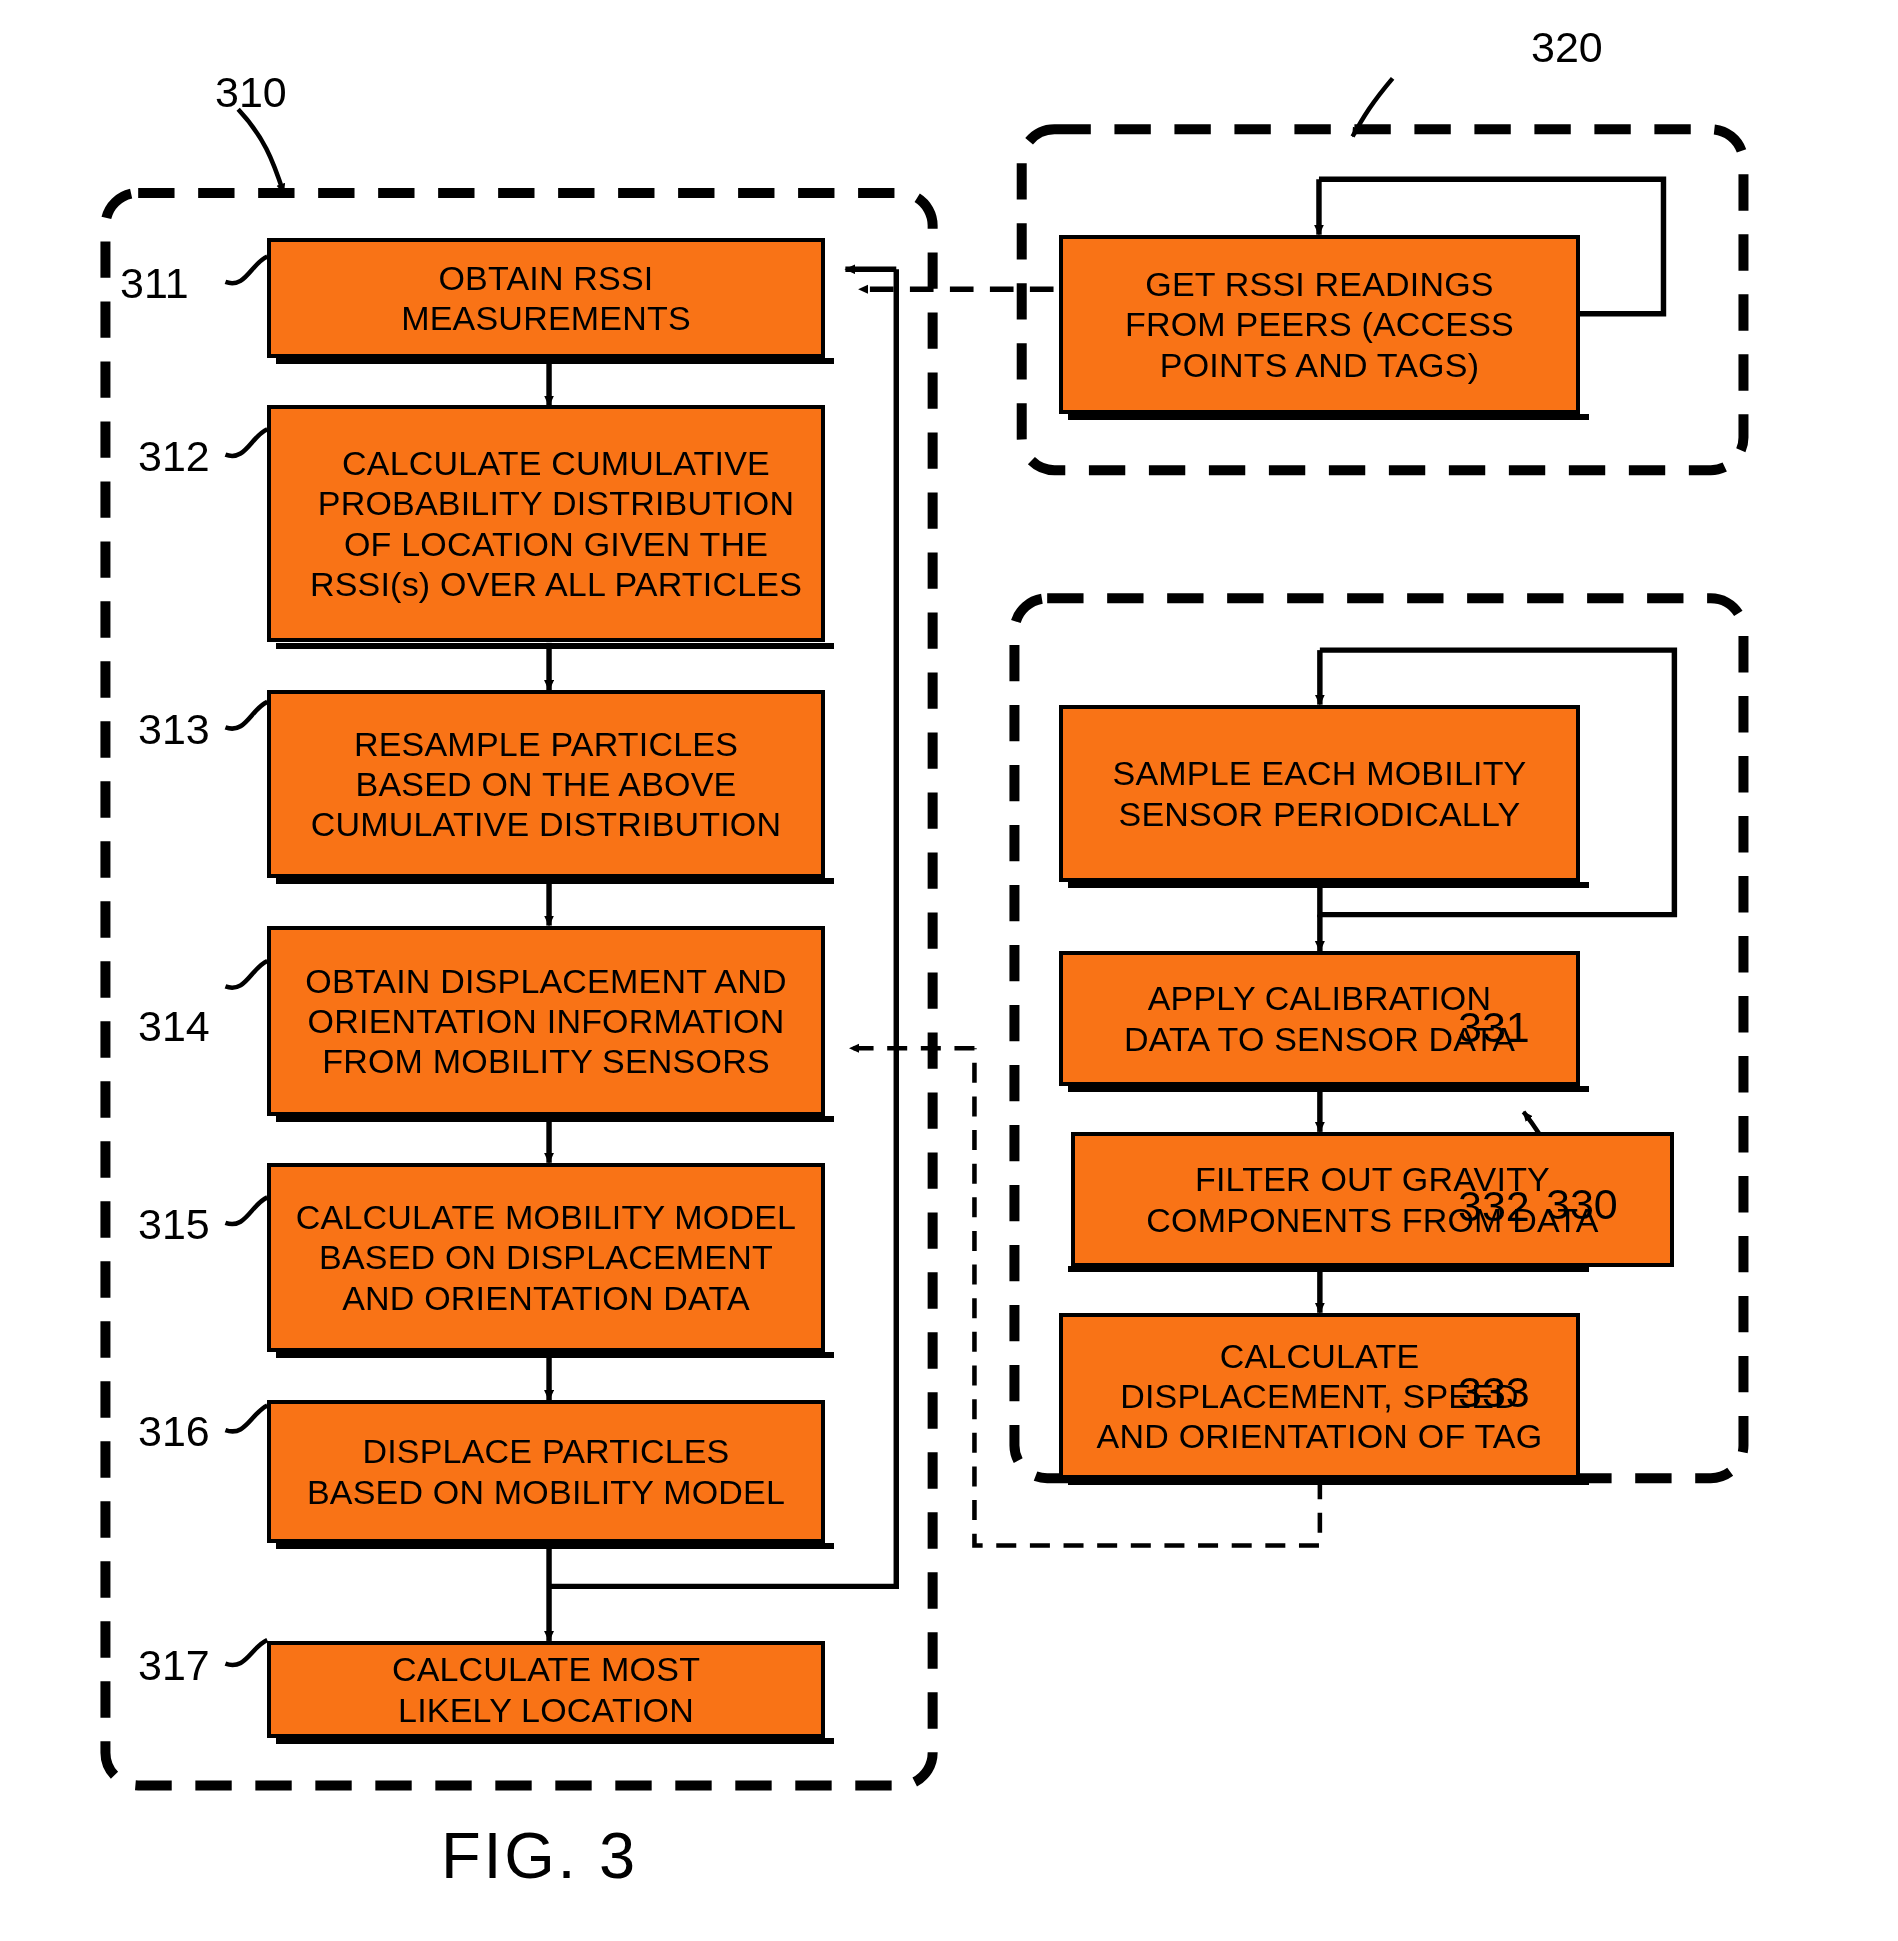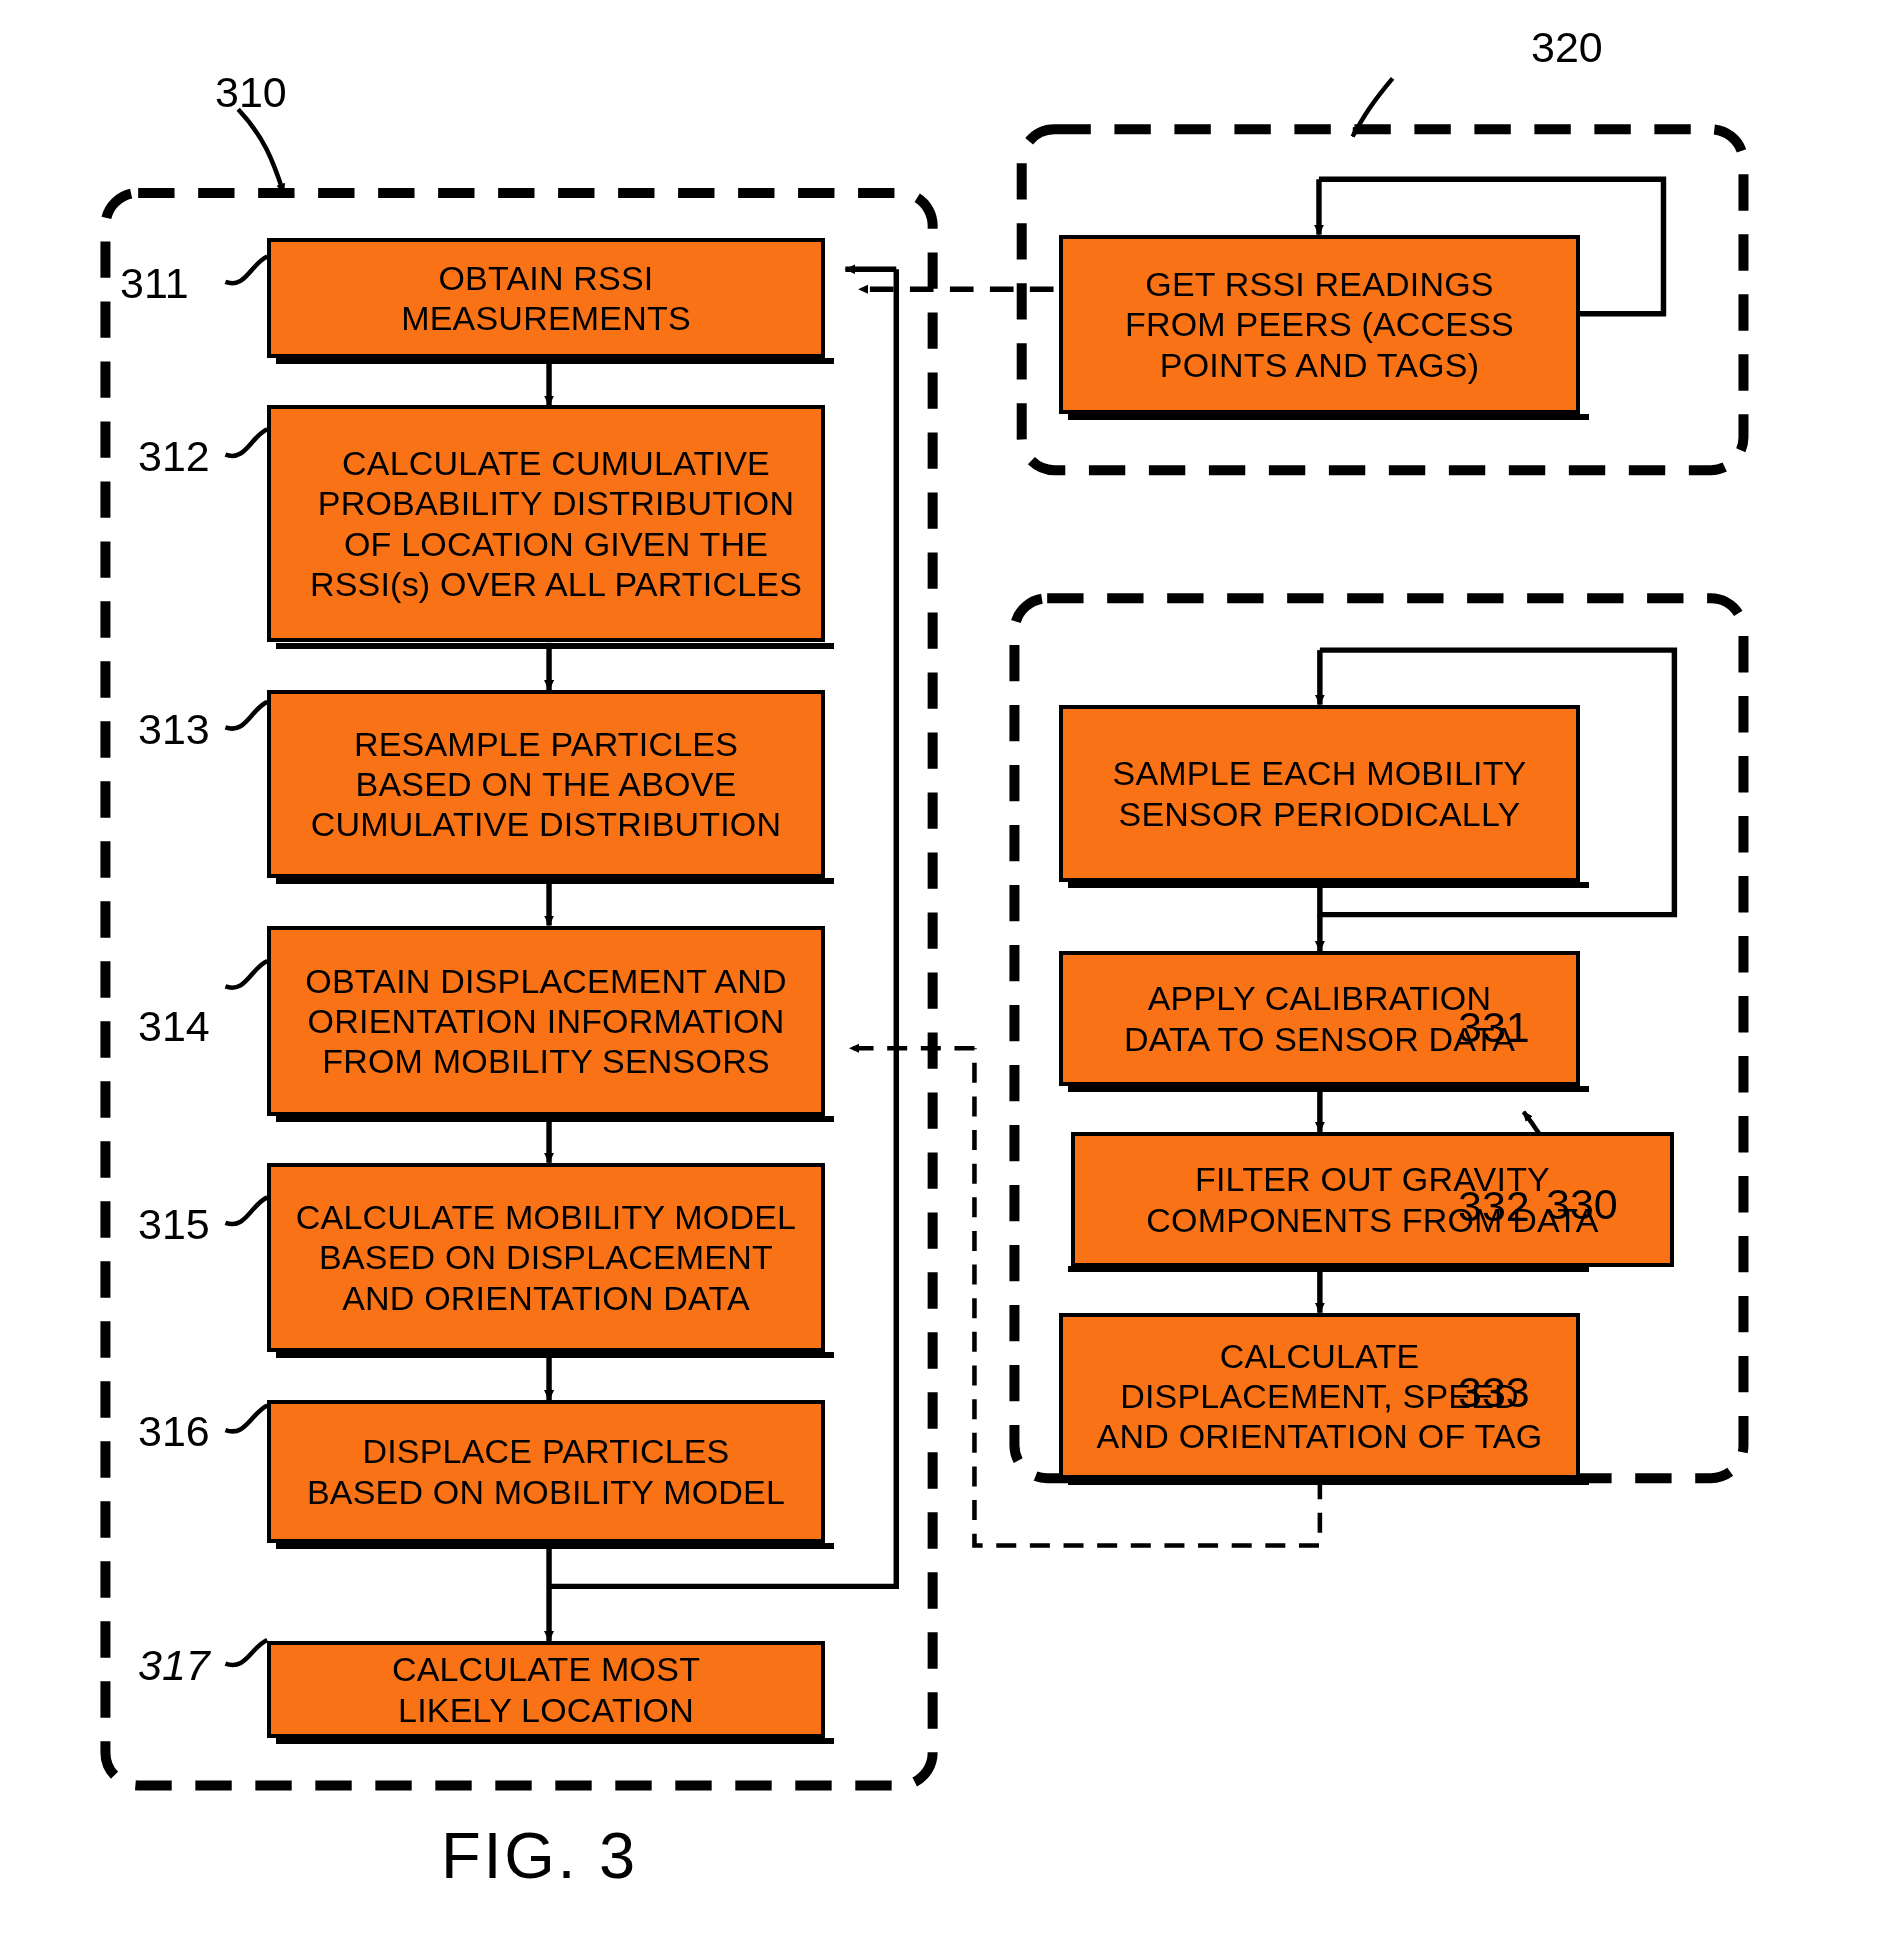--- a/index.html
+++ b/index.html
@@ -238,21 +238,21 @@
   <div class="ref-label" style="left:215px; top:68px;">310</div>
   <div class="ref-label" style="left:1531px; top:23px;">320</div>
   <div class="ref-label" style="left:1546px; top:1180px;">330</div>
 
   <div class="ref-label" style="left:120px; top:259px;">311</div>
   <div class="ref-label" style="left:138px; top:432px;">312</div>
   <div class="ref-label" style="left:138px; top:705px;">313</div>
   <div class="ref-label" style="left:138px; top:1002px;">314</div>
   <div class="ref-label" style="left:138px; top:1200px;">315</div>
   <div class="ref-label" style="left:138px; top:1407px;">316</div>
-  <div class="ref-label" style="left:138px; top:1641px;font-style:italic;">317</div>
+  <div class="ref-label" style="left:138px; top:1641px;">317</div>
 
   <div class="ref-label" style="left:1458px; top:1003px;">331</div>
   <div class="ref-label" style="left:1458px; top:1182px;">332</div>
   <div class="ref-label" style="left:1458px; top:1368px;">333</div>
 
   <div class="fig-caption" style="left:441px; top:1818px;">FIG. 3</div>
 
 </div>
 
 

